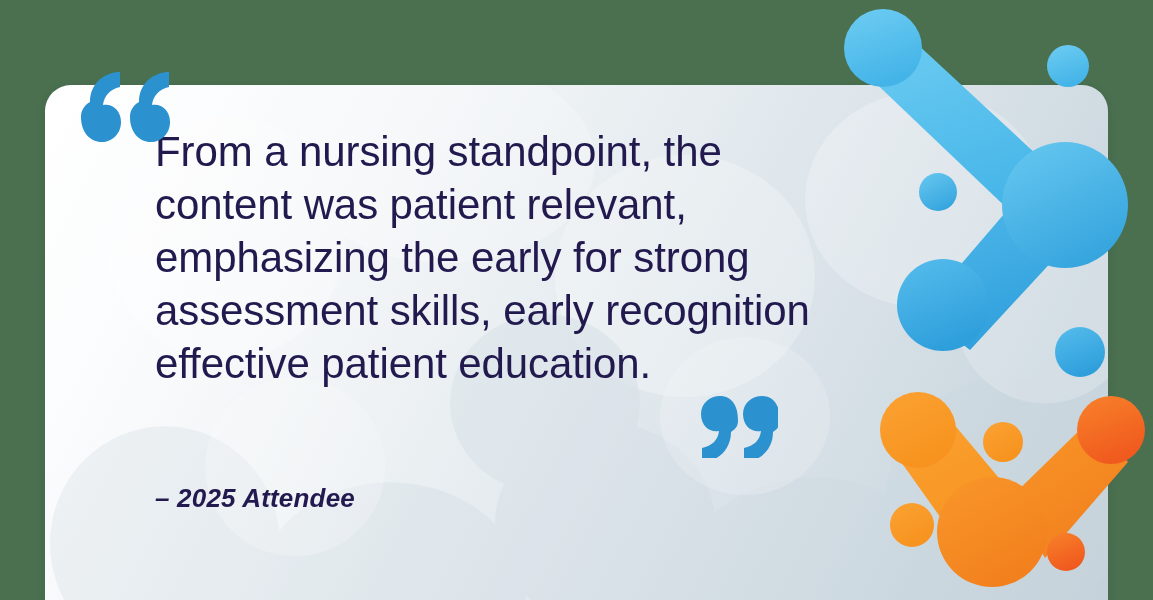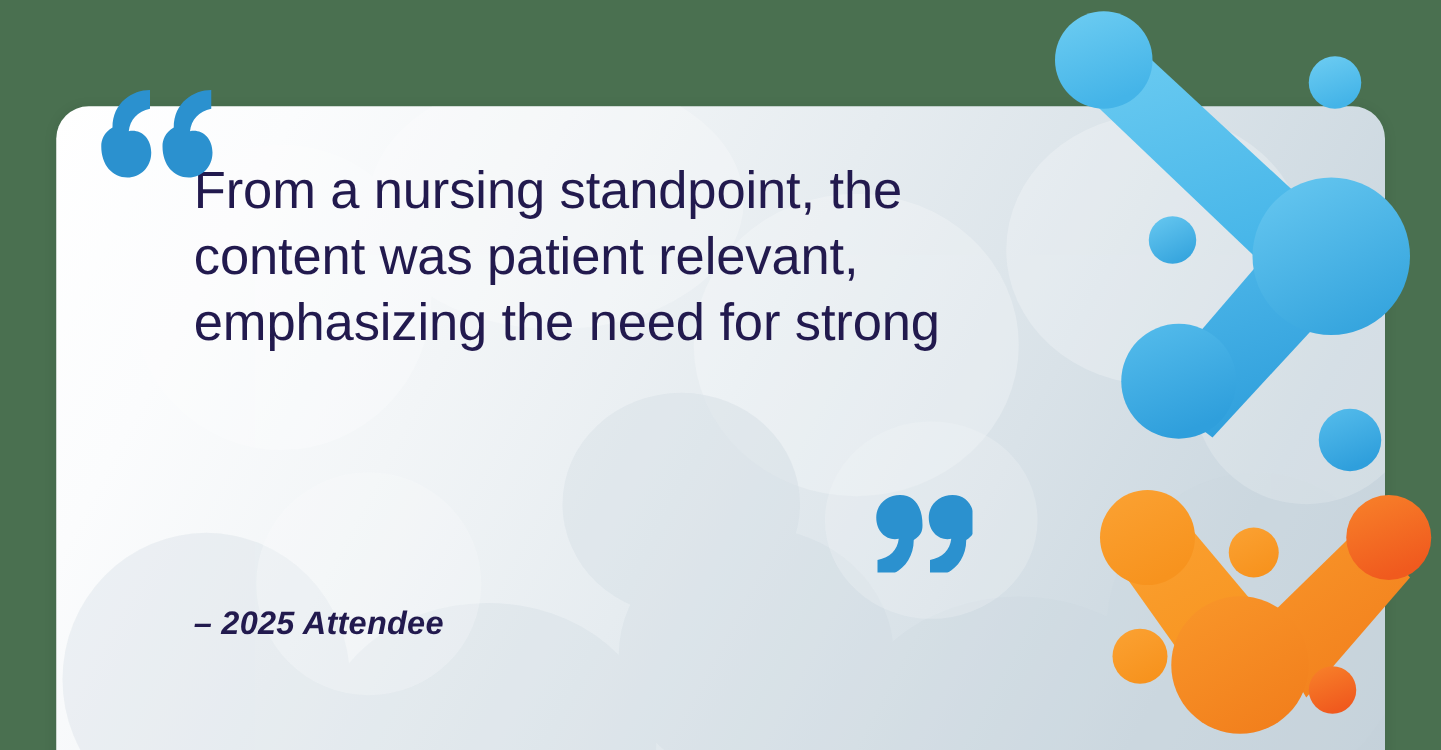--- a/index.html
+++ b/index.html
@@ -151,21 +151,23 @@
           <ellipse cx="250" cy="300" rx="90" ry="70"></ellipse>
           <ellipse cx="700" cy="260" rx="85" ry="62"></ellipse>
           <ellipse cx="1000" cy="180" rx="90" ry="70"></ellipse>
         </g>
       </svg>
     </div>
 
     <div class="quote-wrap">
       <div class="quote-line">From a nursing standpoint, the</div>
       <div class="quote-line">content was patient relevant,</div>
-      <div class="quote-line">emphasizing the need for strong</div>
+      <div class="quote-line">emphasizing the early for strong</div>
+      <div class="quote-line">assessment skills, early recognition</div>
+      <div class="quote-line">effective patient education.</div>
     </div>
 
     <div class="attrib">– 2025 Attendee</div>
   </div>
 
   <div class="open-quote">
     <svg width="100" height="88" viewBox="0 0 100 88" aria-hidden="true">
       <g fill="#2b91cf">
         <path d="M14 30 C14 10, 30 0, 44 0 L44 15 C34 17, 28 24, 27 33 C36 31, 45 38, 45 50 C45 62, 36 70, 26 70 C14 70, 5 60, 5 45 C5 40, 7 34, 14 30 Z"></path>
         <path d="M63 30 C63 10, 79 0, 93 0 L93 15 C83 17, 77 24, 76 33 C85 31, 94 38, 94 50 C94 62, 85 70, 75 70 C63 70, 54 60, 54 45 C54 40, 56 34, 63 30 Z"></path>

